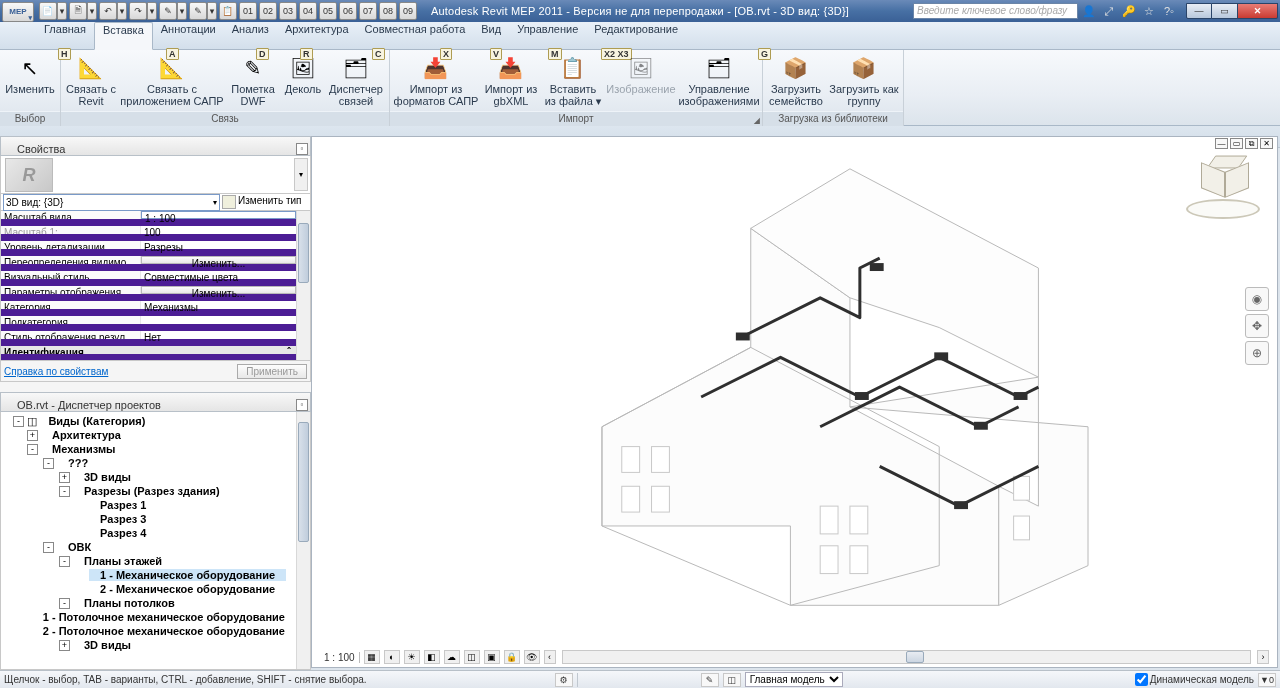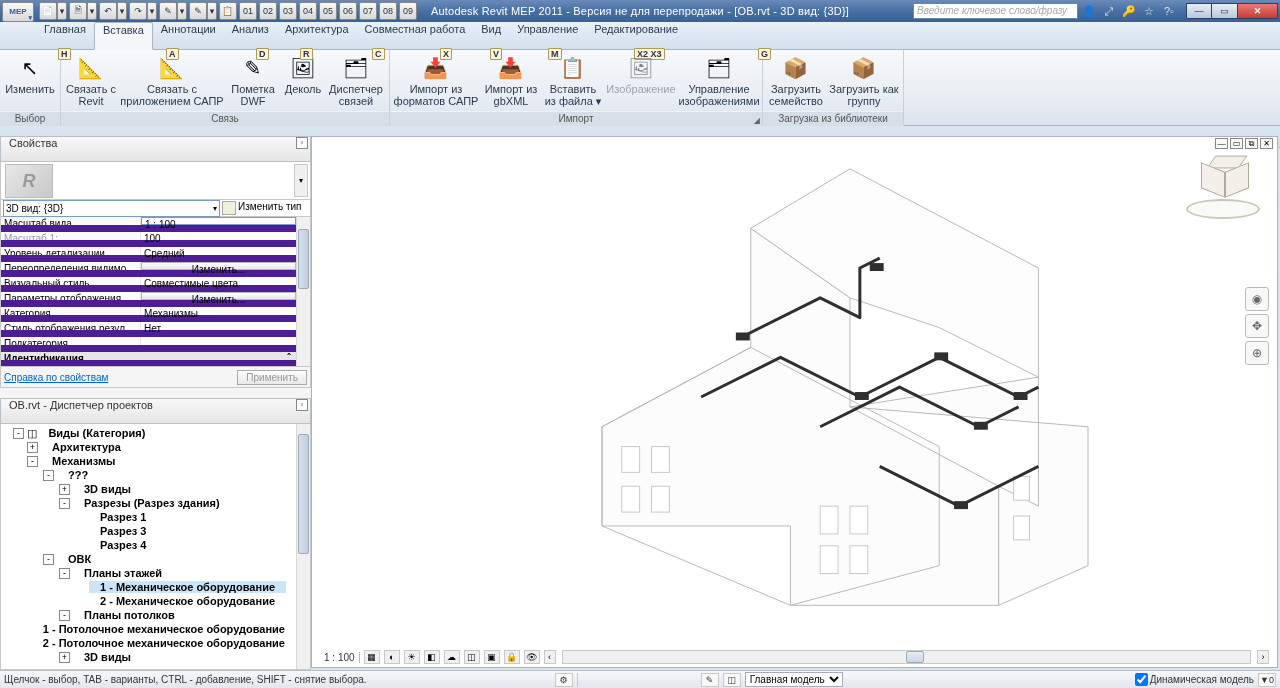--- a/index.html
+++ b/index.html
@@ -42,21 +42,21 @@
 
 
 .spacer-band { height: 22px; background: linear-gradient(#dde6ef,#d2dde8); border-bottom: 1px solid #b8c4d0; }
 
 
 .main { position: absolute; top: 136px; left: 0; right: 0; bottom: 18px; display: flex; }
 .left-col { width: 311px; display: flex; flex-direction: column; background: #f5f5f5; }
 .right-col { flex: 1; position: relative; background: #fff; border: 1px solid #aab4c0; margin: 0 2px 2px 0; }
 
 
-.panel-hdr { height: 26px; background: linear-gradient(#f8f8f8,#e5e5e5); border: 1px solid #b8c0c8; display: flex; align-items: flex-start; padding: 0 8px; font-size: 11px; color: #333; position: relative; }
+.panel-hdr { height: 20px; background: linear-gradient(#f8f8f8,#e5e5e5); border: 1px solid #b8c0c8; display: flex; align-items: flex-end; padding: 0 16px; font-size: 11px; color: #333; position: relative; }
 .panel-hdr .sq { position: absolute; right: 2px; width: 12px; height: 12px; border: 1px solid #888; background: #fff; font-size: 8px; text-align: center; line-height: 10px; cursor: pointer; }
 .type-selector { height: 38px; background: #fff; border: 1px solid #c8c8c8; border-top: none; display: flex; align-items: center; position: relative; }
 .type-img { width: 48px; height: 34px; background: linear-gradient(135deg,#e8e8e8,#c8c8c8); margin: 0 4px; border: 1px solid #bbb; }
 .type-img::after { content: "R"; display: block; text-align: center; line-height: 32px; font-size: 18px; font-weight: bold; color: #999; font-style: italic; }
 .type-selector .dd { position: absolute; right: 2px; top: 2px; bottom: 2px; width: 14px; background: #f0f0f0; border: 1px solid #c8c8c8; text-align: center; font-size: 8px; line-height: 32px; cursor: pointer; }
 .type-row { height: 17px; background: #fff; border: 1px solid #c8c8c8; border-top: none; display: flex; align-items: center; }
 .type-row .sel { flex: 1; height: 17px; border: 1px solid #7a9ac8; margin: 0 0 0 2px; font-size: 10px; padding: 0 2px; display: flex; align-items: center; position: relative; background: #fff; }
 .type-row .sel::after { content: "▾"; position: absolute; right: 2px; font-size: 8px; }
 .type-row .editbtn { width: 86px; height: 15px; margin: 0 2px; font-size: 10px; display: flex; gap: 2px; cursor: pointer; }
 .type-row .editbtn .ico-sm { width: 14px; height: 14px; background: #f0f0dd; border: 1px solid #aaa; }
@@ -182,21 +182,21 @@
 <div class="ribbon" id="ribbon">
   <div id="ribbon-keytips">
       <div class="keytip" style="left: 58px; top: -2px;">H</div>
       <div class="keytip" style="left: 166px; top: -2px;">A</div>
       <div class="keytip" style="left: 256px; top: -2px;">D</div>
       <div class="keytip" style="left: 300px; top: -2px;">R</div>
       <div class="keytip" style="left: 372px; top: -2px;">C</div>
       <div class="keytip" style="left: 440px; top: -2px;">X</div>
       <div class="keytip" style="left: 490px; top: -2px;">V</div>
       <div class="keytip" style="left: 548px; top: -2px;">M</div>
-      <div class="keytip" style="left: 634px; top: -2px;">X2 X3</div>
+      <div class="keytip" style="left: 601px; top: -2px;">X2 X3</div>
       <div class="keytip" style="left: 758px; top: -2px;">G</div>
     </div>
 <div class="ribbon-panel">
       <div class="panel-content">
         <div class="big-btn" style="width: 56px;">
           <div class="ico">↖</div>
           <div class="lbl">Изменить</div>
         </div>
       </div>
       <div class="panel-label">Выбор</div>
@@ -293,45 +293,45 @@
           <div class="prop-row">
             <div class="k">Масштаб вида</div>
             <div class="v" style="border: 1px solid rgb(122, 154, 200); margin: 0px;">1 : 100</div>
           </div>
           <div class="prop-row">
             <div class="k dim">Масштаб   1:</div>
             <div class="v">100</div>
           </div>
           <div class="prop-row">
             <div class="k">Уровень детализации</div>
-            <div class="v">Средний</div>
+            <div class="v">Разрезы</div>
           </div>
           <div class="prop-row">
             <div class="k">Переопределения видимост...</div>
             <div class="v btn">Изменить...</div>
           </div>
           <div class="prop-row">
             <div class="k">Визуальный стиль</div>
             <div class="v">Совместимые цвета</div>
           </div>
           <div class="prop-row">
             <div class="k">Параметры отображения гр...</div>
             <div class="v btn">Изменить...</div>
           </div>
           <div class="prop-row">
             <div class="k">Категория</div>
             <div class="v">Механизмы</div>
           </div>
           <div class="prop-row">
+            <div class="k">Подкатегория</div>
+            <div class="v"></div>
+          </div>
+          <div class="prop-row">
             <div class="k">Стиль отображения результ...</div>
             <div class="v">Нет</div>
-          </div>
-          <div class="prop-row">
-            <div class="k">Подкатегория</div>
-            <div class="v"></div>
           </div>
           <div class="prop-row group">
             <div class="k">Идентификация</div>
             <div class="caret">ˆ</div>
           </div>
         </div>
       <div class="prop-scroll">
           <div class="thumb"></div>
         </div>
     </div>

